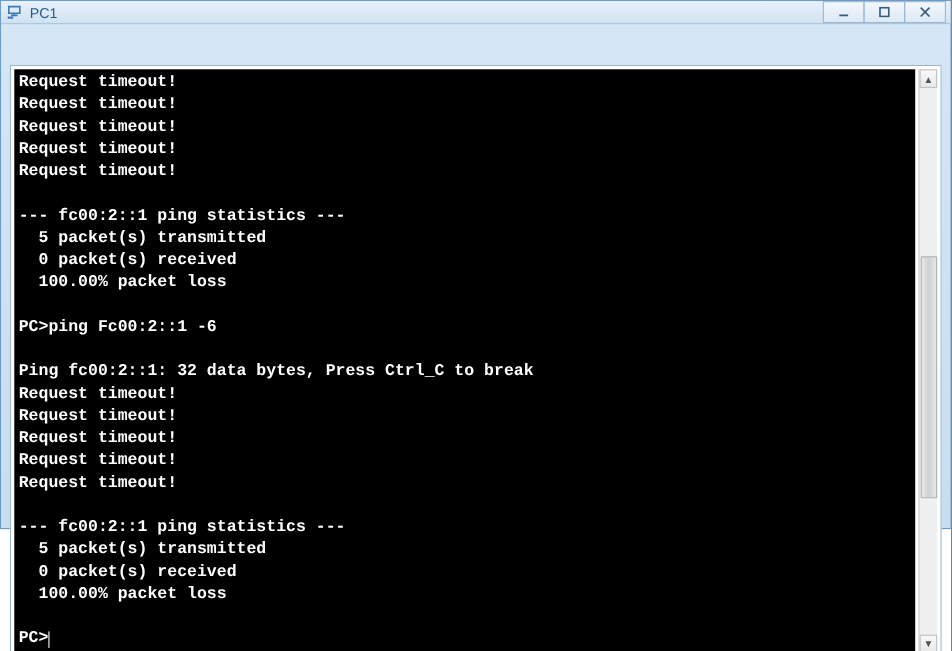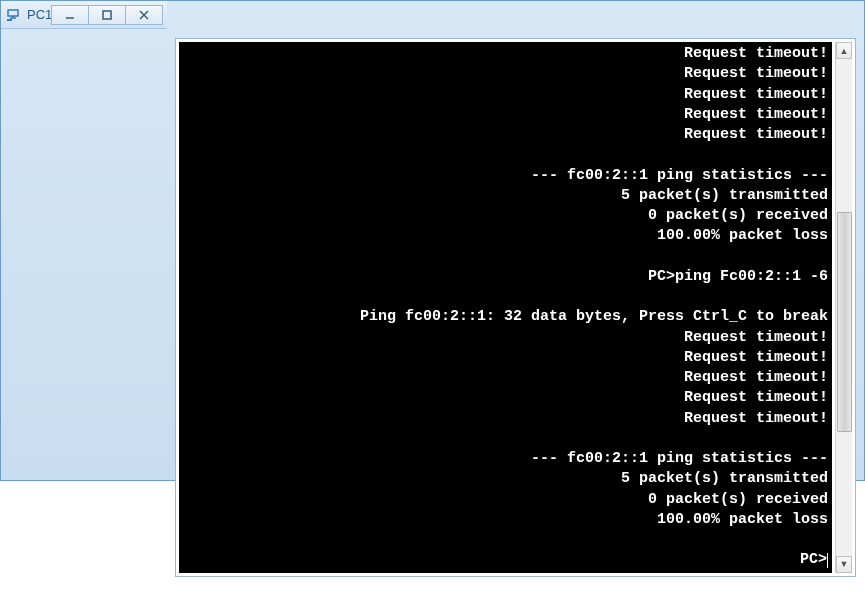--- a/index.html
+++ b/index.html
@@ -13,22 +13,21 @@
       width: 865px;
       height: 592px;
       overflow: hidden;
     }
     .window {
       width: 865px;
       height: 481px;
       border: 1px solid #6b9bc7;
       background: linear-gradient(to bottom, #d6e7f5 0%, #c8ddf0 100%);
       display: flex;
-      flex-direction: row;
-      text-align: right;
+      flex-direction: column;
     }
     .titlebar {
       height: 28px;
       background: linear-gradient(to bottom, #e8f1fa 0%, #d0e2f2 100%);
       display: flex;
       align-items: center;
       padding: 0 4px;
       border-bottom: 1px solid #a9c6e0;
     }
     .titlebar-icon {

